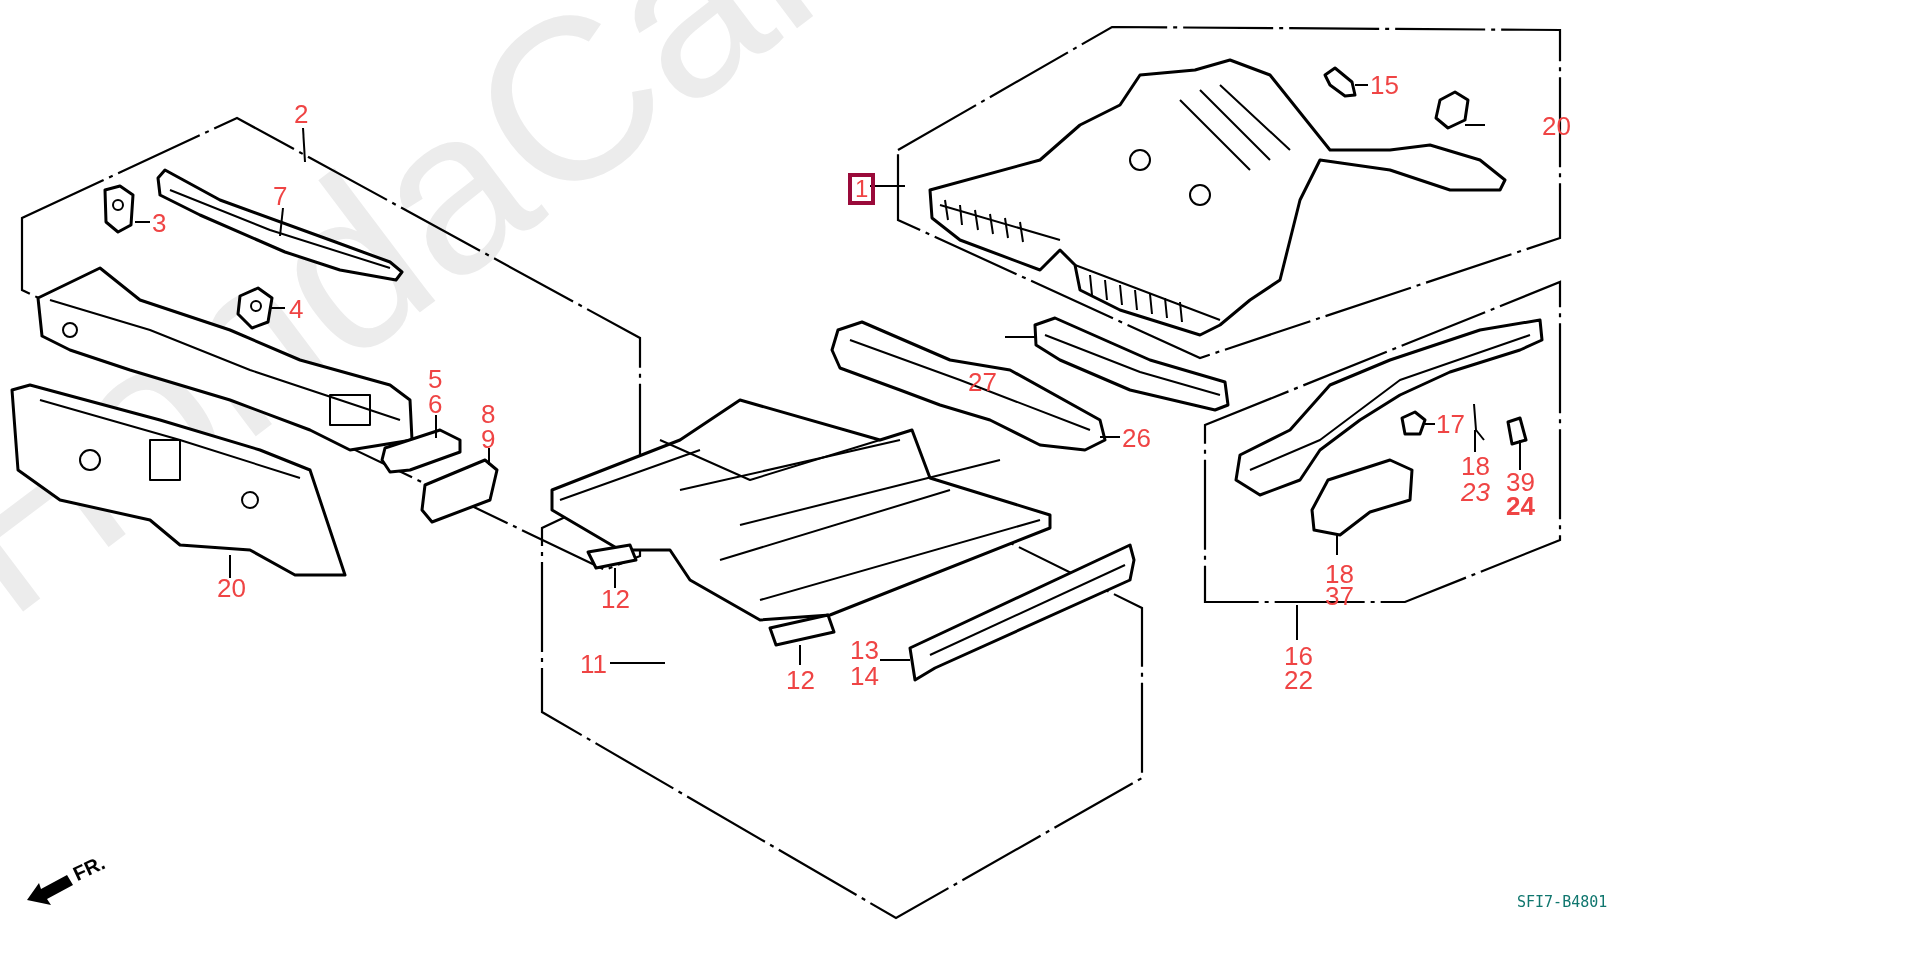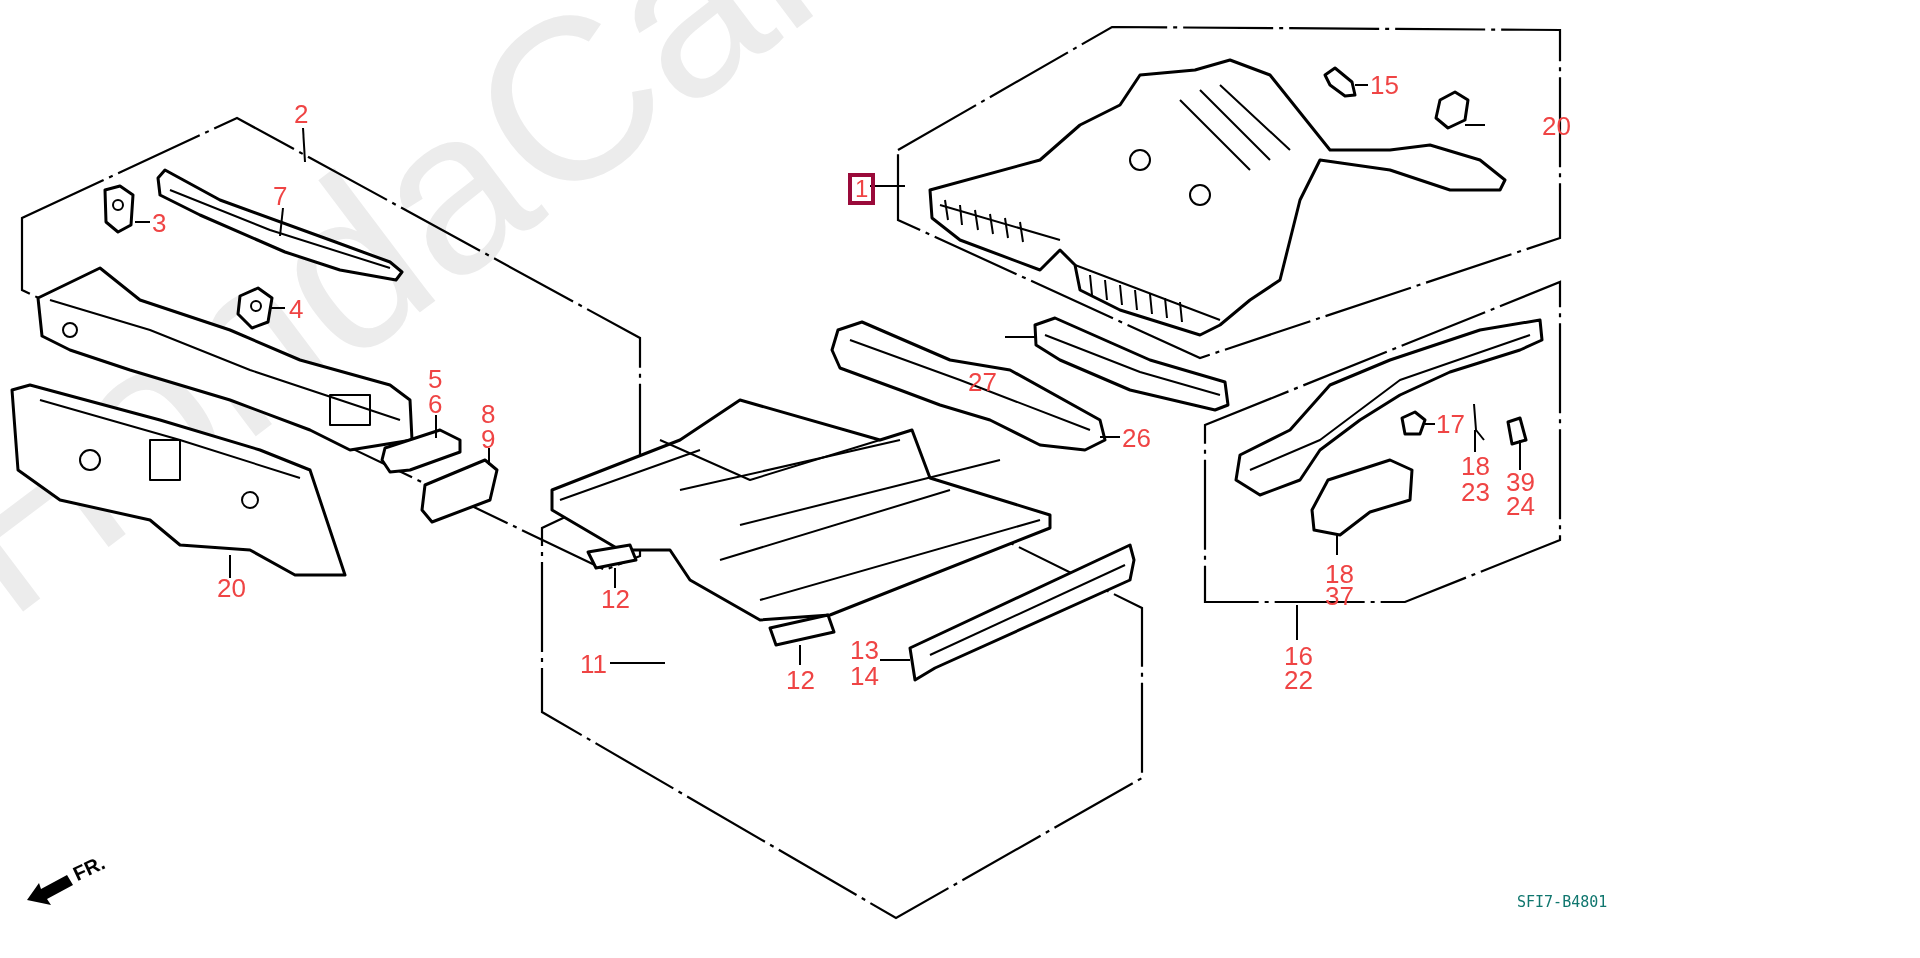--- a/index.html
+++ b/index.html
@@ -179,23 +179,23 @@
   <div class="callout" style="left:786px;top:666px;">12</div>
   <div class="callout" style="left:850px;top:636px;">13</div>
   <div class="callout" style="left:850px;top:662px;">14</div>
   <div class="callout highlight" style="left: 848px; top: 173px; border-color: rgb(154, 10, 58);">1</div>
   <div class="callout" style="left:1370px;top:71px;">15</div>
   <div class="callout" style="left:1542px;top:112px;">20</div>
   <div class="callout" style="left:968px;top:324px;margin-top:44px;">27</div>
   <div class="callout" style="left:1122px;top:424px;">26</div>
   <div class="callout" style="left:1436px;top:410px;">17</div>
   <div class="callout" style="left:1461px;top:452px;">18</div>
-  <div class="callout" style="left:1461px;top:478px;">23</div>
+  <div class="callout" style="left:1461px;top:478px;font-style:italic;">23</div>
   <div class="callout" style="left:1506px;top:468px;">39</div>
-  <div class="callout" style="left:1506px;top:492px;">24</div>
+  <div class="callout" style="left:1506px;top:492px;font-weight:bold;">24</div>
   <div class="callout" style="left:1325px;top:560px;">18</div>
   <div class="callout" style="left:1325px;top:582px;">37</div>
   <div class="callout" style="left:1284px;top:642px;">16</div>
   <div class="callout" style="left:1284px;top:666px;">22</div>
 
   <div class="fr-arrow">
     <svg width="100" height="60" viewBox="0 0 100 60">
       <polygon points="2,45 14,28 16,34 42,20 48,30 22,44 26,50" fill="#000"></polygon>
     </svg>
     <span style="position:absolute;left:48px;top:2px;font-weight:bold;font-size:20px;transform:rotate(-25deg);display:inline-block;">FR.</span>

